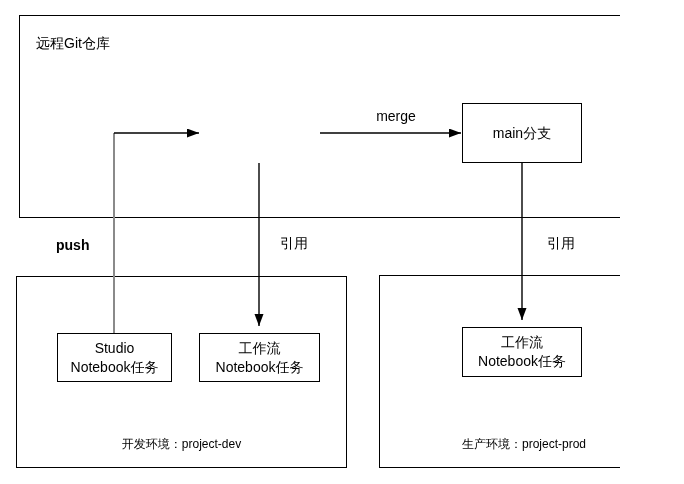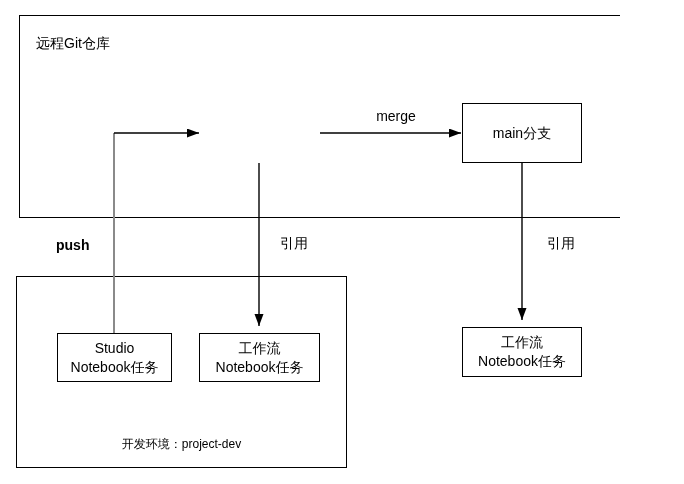--- a/index.html
+++ b/index.html
@@ -93,20 +93,23 @@
 <div class="canvas">
 
   <div class="box container-box" id="remote-repo">
     <div class="group-title">远程Git仓库</div>
   </div>
 
   <div class="box container-box" id="dev-env">
     <div class="env-label">开发环境：project-dev</div>
   </div>
 
+  <div class="box container-box" id="prod-env">
+    <div class="env-label">生产环境：project-prod</div>
+  </div>
 
   <svg class="connector-layer" width="684" height="484" viewBox="0 0 684 484" xmlns="http://www.w3.org/2000/svg">
     <defs>
       <marker id="arrow-black" markerUnits="userSpaceOnUse" markerWidth="13" markerHeight="10" refX="12" refY="4.5" orient="auto">
         <path d="M0,0 L12,4.5 L0,9 z" fill="var(--line)"></path>
       </marker>
     </defs>
 
     <line x1="114" y1="333" x2="114" y2="133" stroke="var(--push-line)" stroke-width="2"></line>
 

